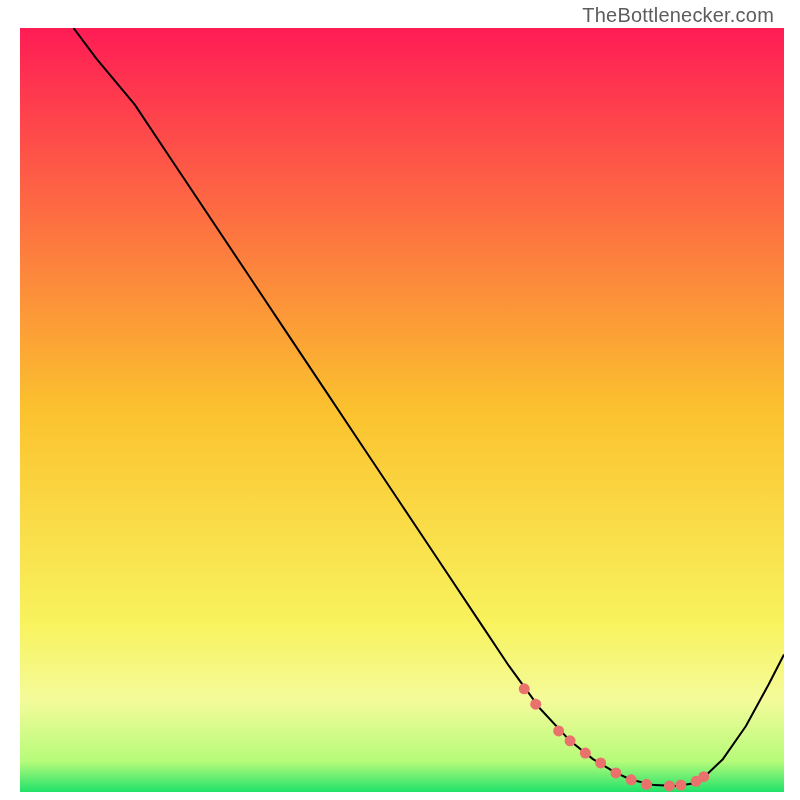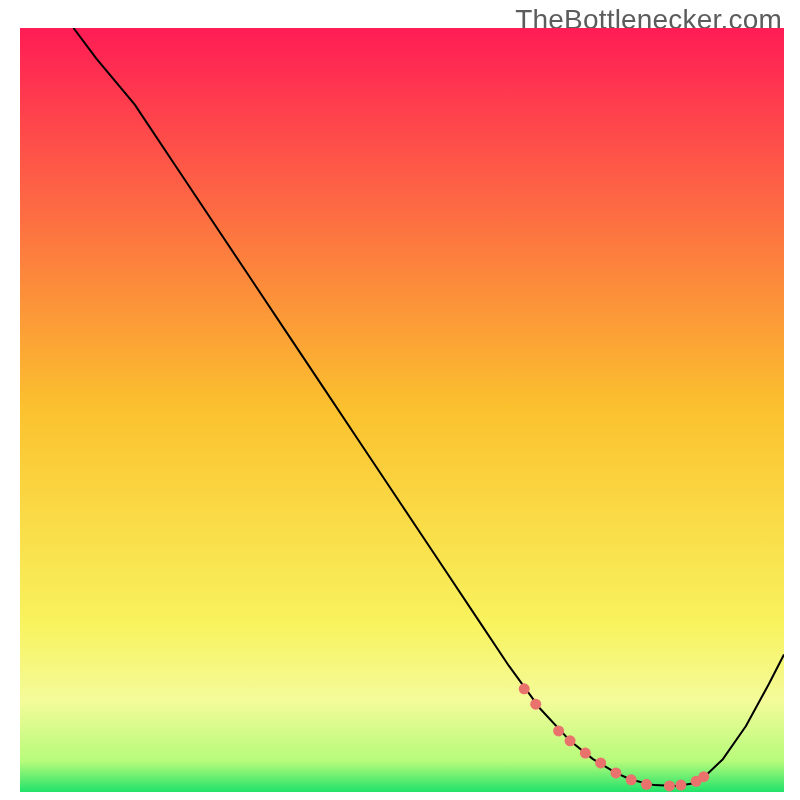--- a/index.html
+++ b/index.html
@@ -12,23 +12,23 @@
     overflow: hidden;
   }
   .stage {
     position: relative;
     width: 800px;
     height: 800px;
   }
   .attribution {
     position: absolute;
     top: 4px;
-    right: 18px;
+    right: 26px;
     color: #5c5c5c;
-    font-size: 28px;
+    font-size: 20px;
     font-weight: 400;
     letter-spacing: 0.2px;
   }
   .plot {
     position: absolute;
     left: 20px;
     top: 28px;
     width: 764px;
     height: 764px;
     background: #ffffff;

